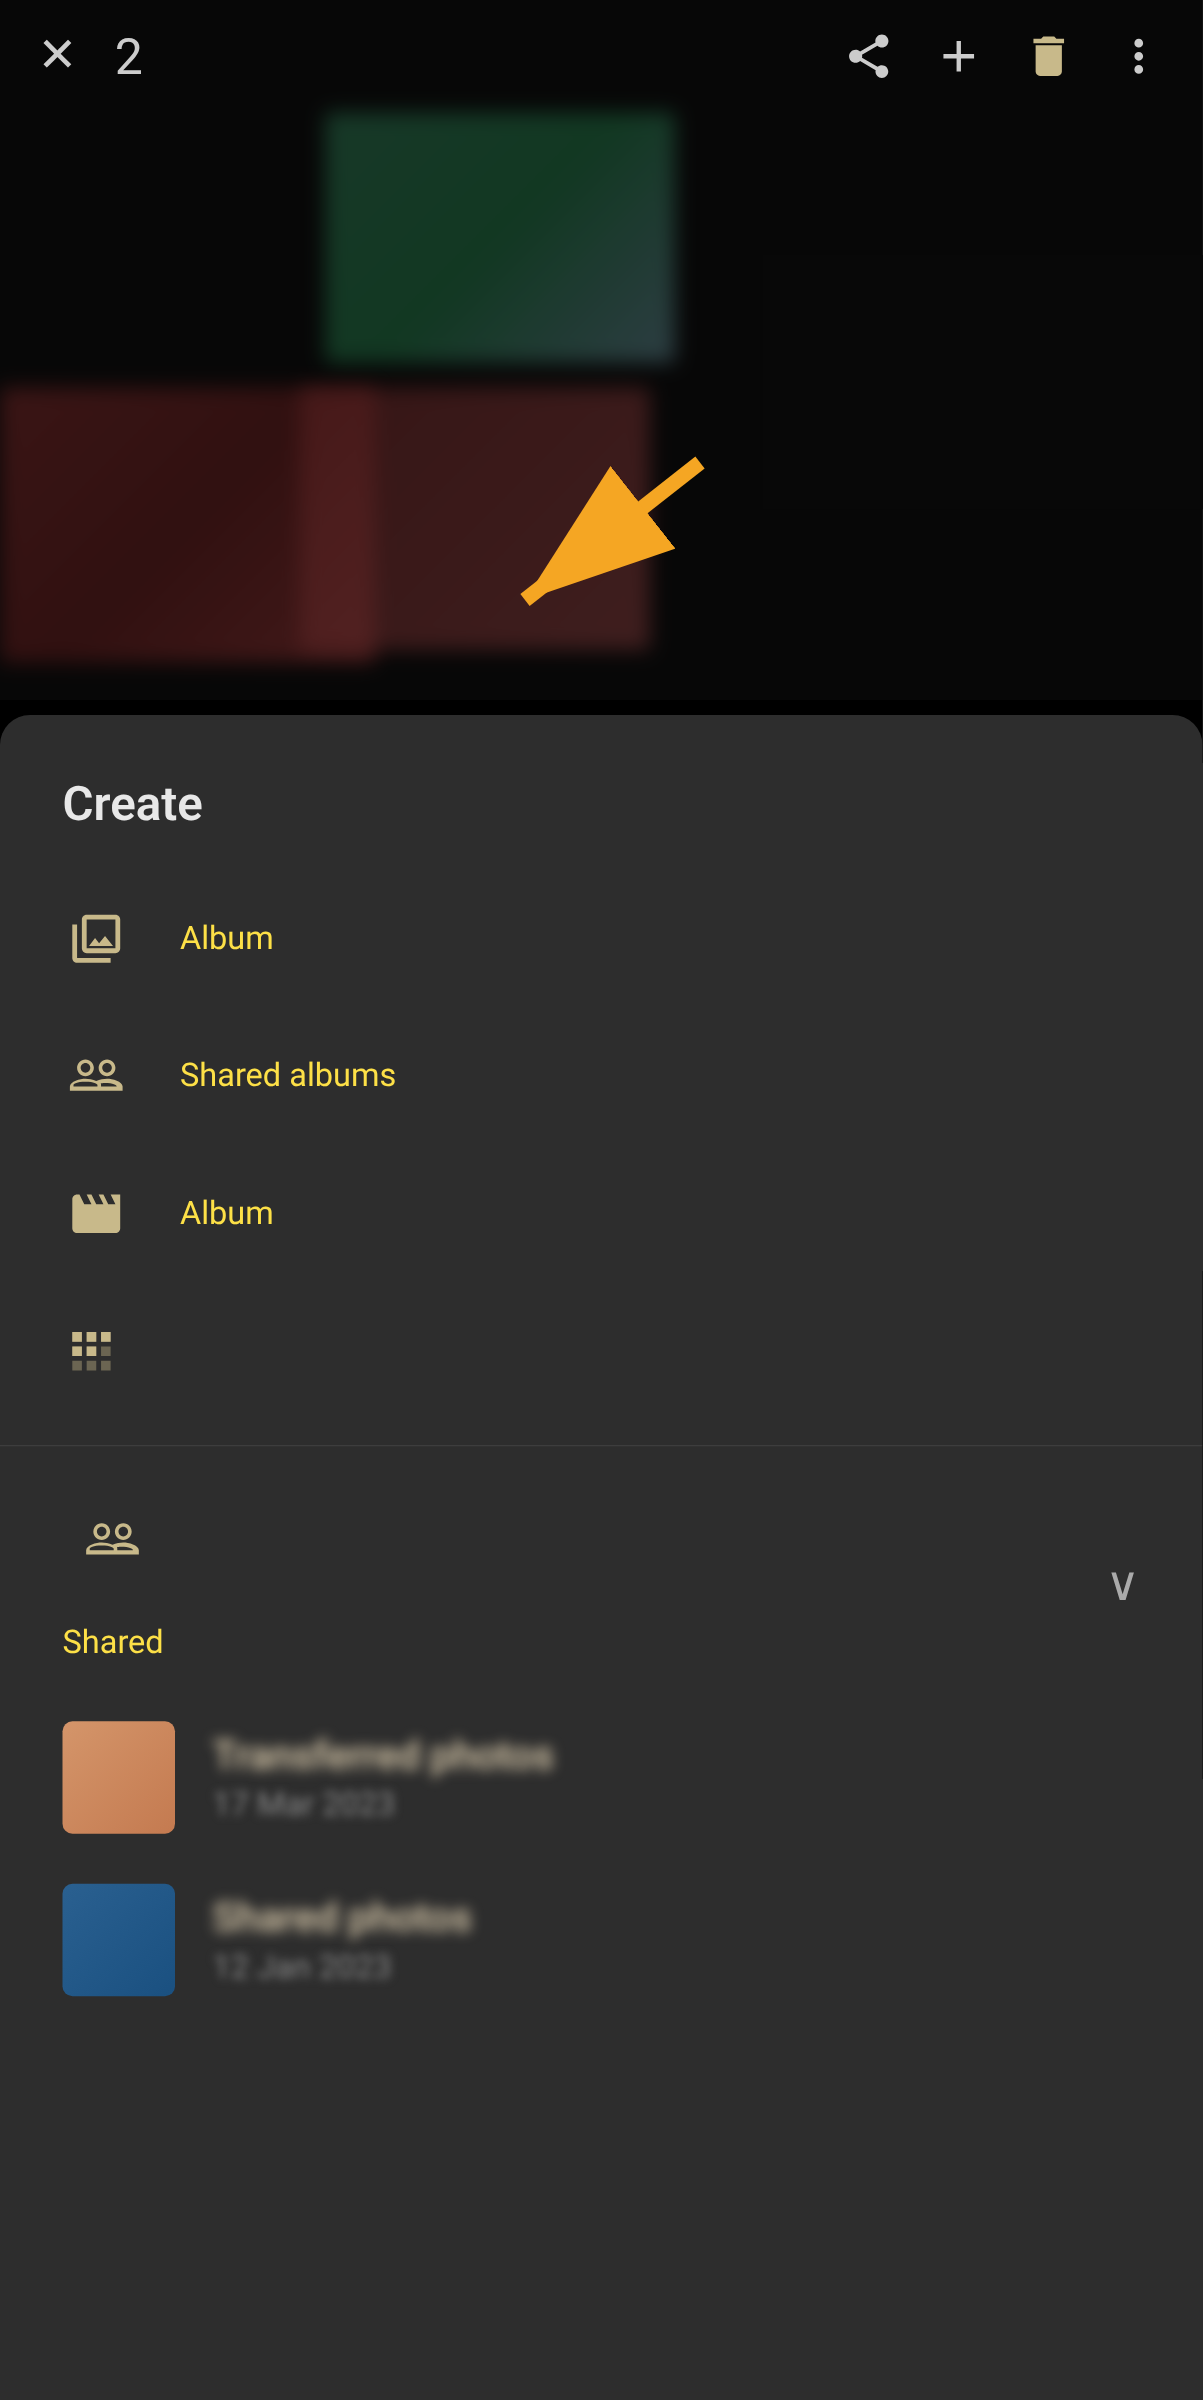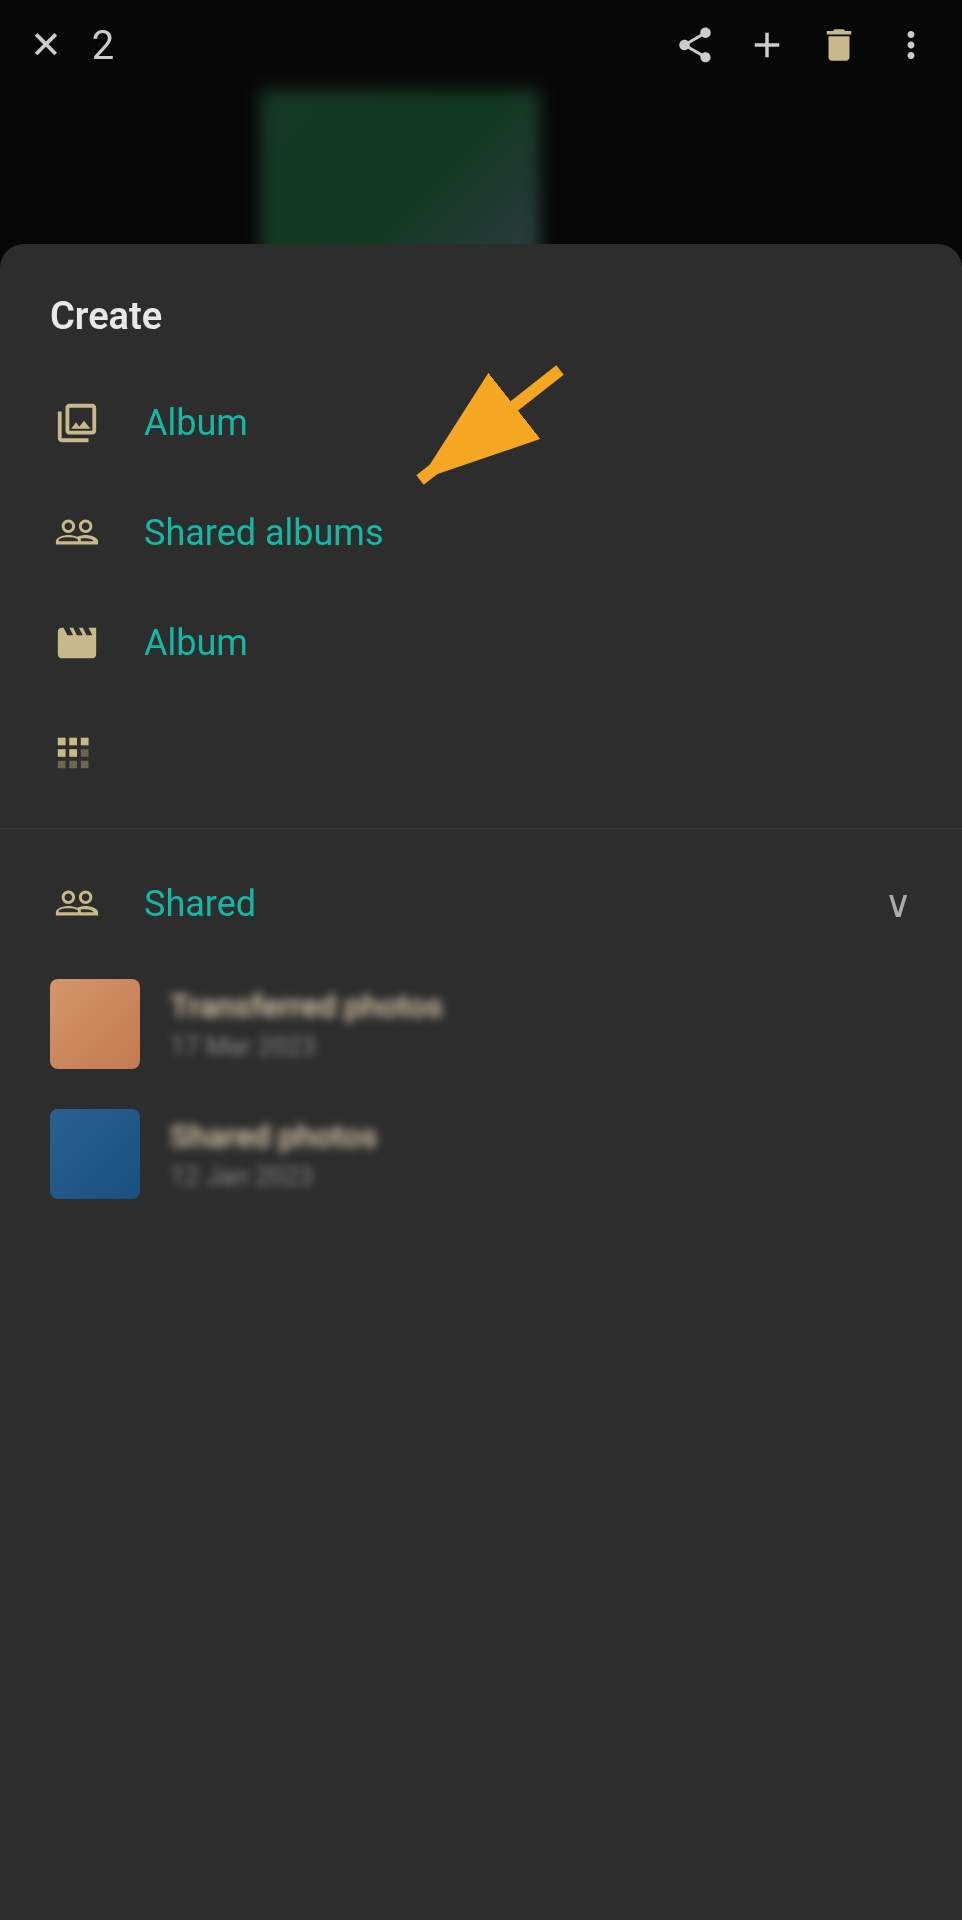--- a/index.html
+++ b/index.html
@@ -106,21 +106,21 @@
       font-size: 40px;
       font-weight: 400;
     }
 
     
     .bottom-sheet {
       position: absolute;
       bottom: 0;
       left: 0;
       width: 100%;
-      height: 1676px;
+      height: 1348px;
       background: #2d2d2d;
       border-radius: 24px 24px 0 0;
       z-index: 20;
       padding: 50px 0 0 0;
     }
 
     .section-label {
       color: #e8e8e8;
       font-size: 38px;
       font-weight: 600;
@@ -145,22 +145,22 @@
       flex-shrink: 0;
     }
 
     .menu-icon svg {
       width: 46px;
       height: 46px;
       fill: #c8b98a;
     }
 
     .menu-text {
-      color: #14b8a6;
-      font-size: 36px;
+      color: #fde047;
+      font-size: 26px;
       font-weight: 400;
     }
 
     .divider {
       height: 1px;
       background: rgba(255,255,255,0.08);
       margin: 20px 0;
     }
 
     
@@ -168,20 +168,21 @@
       display: flex;
       align-items: center;
       justify-content: space-between;
       padding: 28px 50px;
     }
 
     .all-albums-left {
       display: flex;
       align-items: center;
       gap: 40px;
+      flex-direction: column;
     }
 
     .chevron-icon {
       color: #aaa;
       font-size: 38px;
     }
 
     
     .album-item {
       display: flex;

